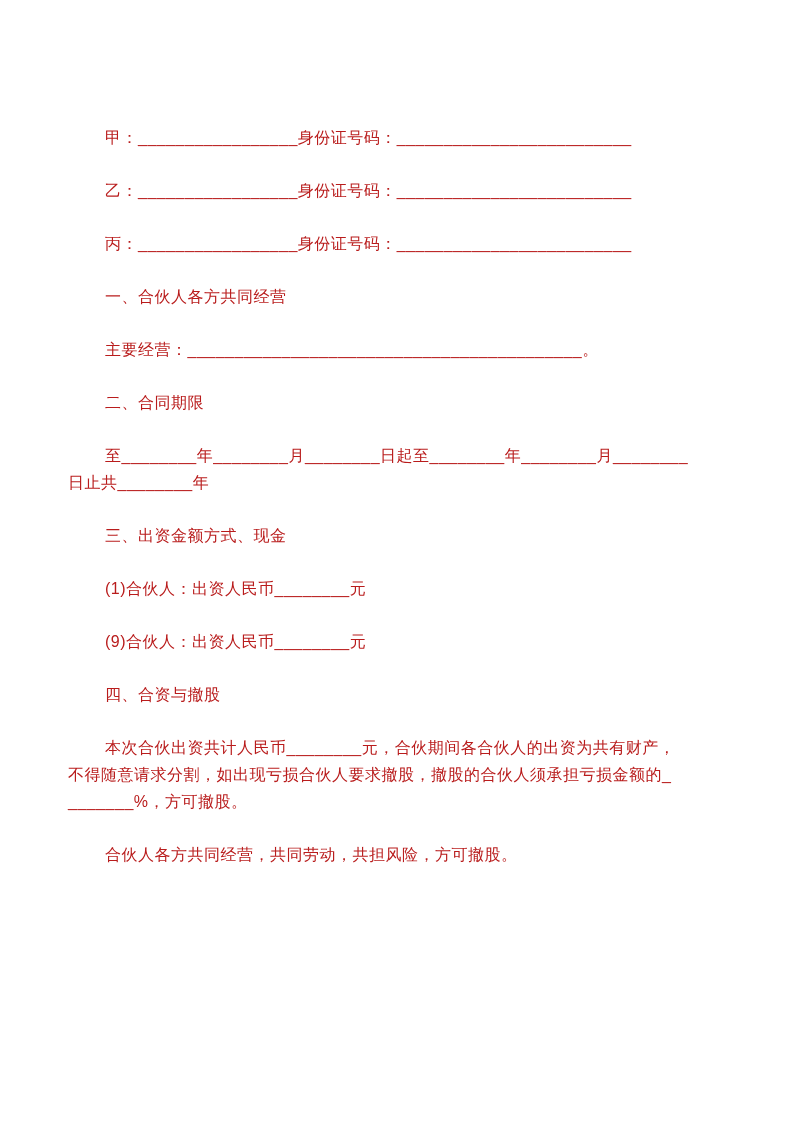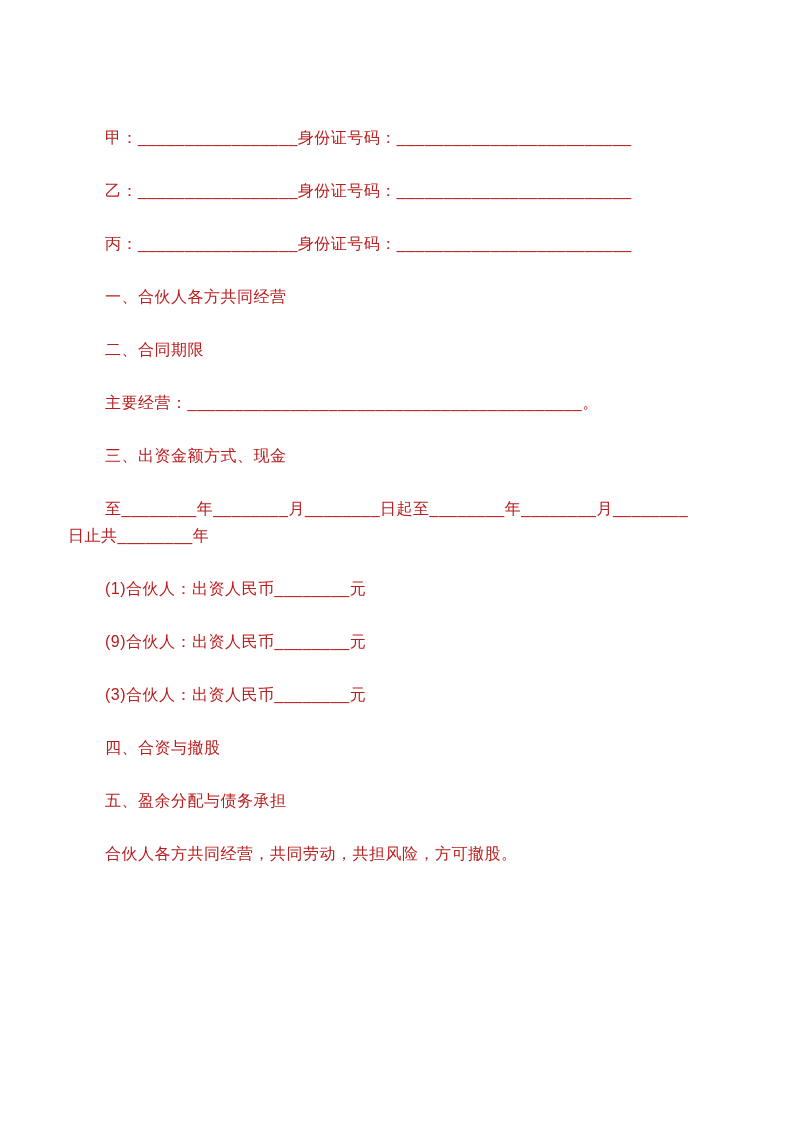--- a/index.html
+++ b/index.html
@@ -52,54 +52,53 @@
 
   <div class="para">
     <div class="line indent">丙：_________________身份证号码：_________________________</div>
   </div>
 
   <div class="para">
     <div class="line indent">一、合伙人各方共同经营</div>
   </div>
 
   <div class="para">
-    <div class="line indent">二、合同期限</div>
-  </div>
-
-  <div class="para">
     <div class="line indent">主要经营：__________________________________________。</div>
   </div>
 
   <div class="para">
-    <div class="line indent">三、出资金额方式、现金</div>
+    <div class="line indent">二、合同期限</div>
   </div>
 
   <div class="para">
     <div class="line indent">至________年________月________日起至________年________月________</div>
     <div class="line">日止共________年</div>
+  </div>
+
+  <div class="para">
+    <div class="line indent">三、出资金额方式、现金</div>
   </div>
 
   <div class="para">
     <div class="line indent">(1)合伙人：出资人民币________元</div>
   </div>
 
   <div class="para">
     <div class="line indent">(9)合伙人：出资人民币________元</div>
   </div>
 
-  <div class="para">
-    <div class="line indent">(3)合伙人：出资人民币________元</div>
-  </div>
 
   <div class="para">
     <div class="line indent">四、合资与撤股</div>
   </div>
 
+  <div class="para">
+    <div class="line indent">本次合伙出资共计人民币________元，合伙期间各合伙人的出资为共有财产，</div>
+    <div class="line">不得随意请求分割，如出现亏损合伙人要求撤股，撤股的合伙人须承担亏损金额的_</div>
+    <div class="line">_______%，方可撤股。</div>
+  </div>
 
-  <div class="para">
-    <div class="line indent">五、盈余分配与债务承担</div>
-  </div>
 
   <div class="para">
     <div class="line indent">合伙人各方共同经营，共同劳动，共担风险，方可撤股。</div>
   </div>
 
 </div>
 
 </body></html>

